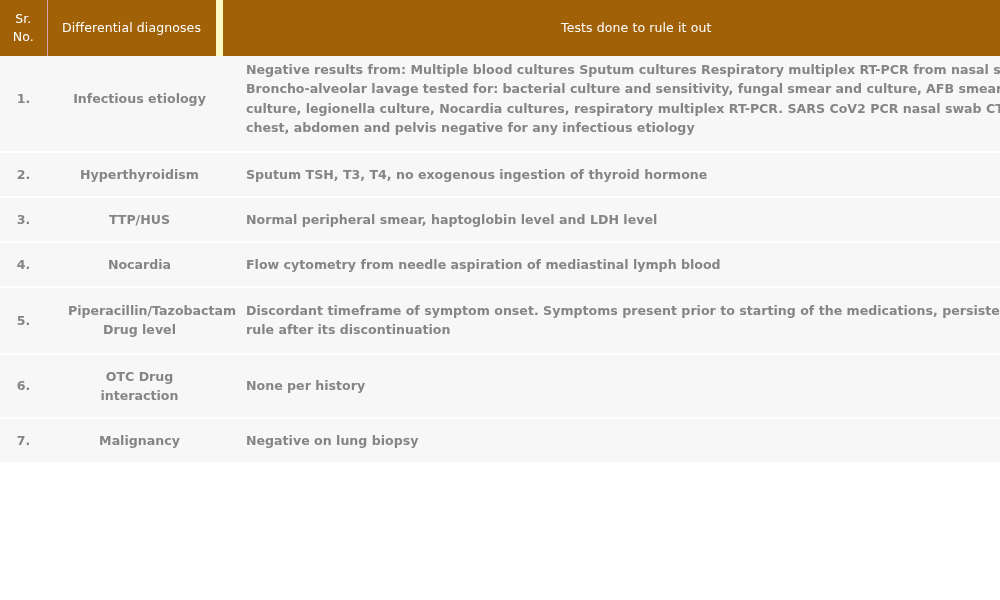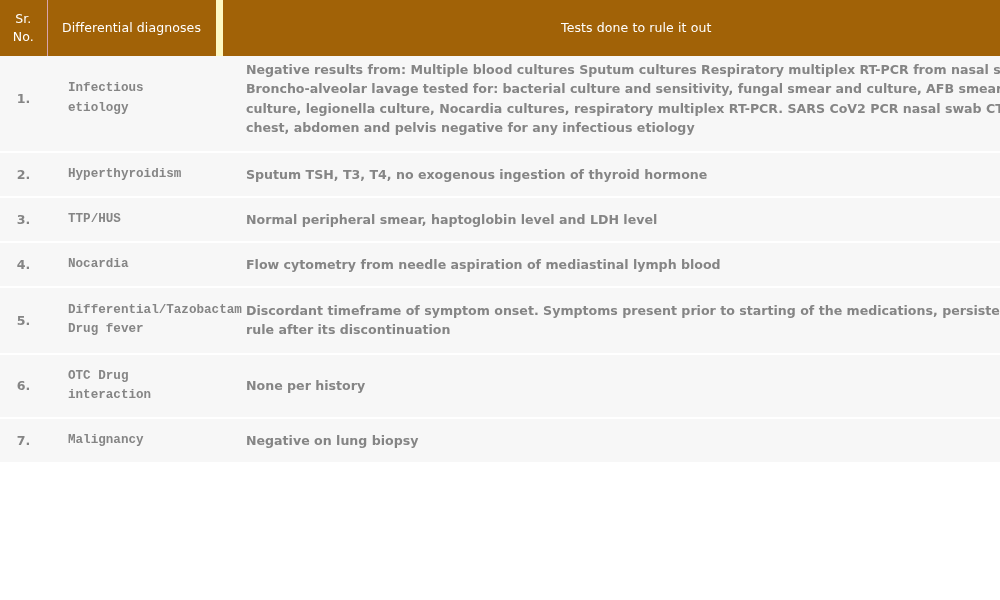--- a/index.html
+++ b/index.html
@@ -73,24 +73,23 @@
   }
 
   td.cell-sr {
     width: 47px;
     text-align: center;
     padding-left: 2px;
     padding-right: 2px;
   }
   td.cell-dx {
     width: 172px;
-    text-align: left;
+    text-align: center;
     padding-left: 21px;
     padding-right: 8px;
-    font-family: Liberation Mono, monospace;
   }
   td.cell-tests {
     width: 781px;
     text-align: left;
     padding-left: 27px;
     padding-right: 12px;
   }
 
   
   tr.row-tall td { padding-top: 4px; padding-bottom: 14px; }
@@ -128,21 +127,21 @@
         <td class="cell-dx">TTP/HUS</td>
         <td class="cell-tests">Normal peripheral smear, haptoglobin level and LDH level</td>
       </tr>
       <tr class="data-row row-short">
         <td class="cell-sr">4.</td>
         <td class="cell-dx">Nocardia</td>
         <td class="cell-tests">Flow cytometry from needle aspiration of mediastinal lymph blood</td>
       </tr>
       <tr class="data-row row-mid">
         <td class="cell-sr">5.</td>
-        <td class="cell-dx">Differential/Tazobactam Drug fever</td>
+        <td class="cell-dx">Piperacillin/Tazobactam Drug level</td>
         <td class="cell-tests">Discordant timeframe of symptom onset. Symptoms present prior to starting of the medications, persistent rule after its discontinuation</td>
       </tr>
       <tr class="data-row row-short">
         <td class="cell-sr">6.</td>
         <td class="cell-dx">OTC Drug interaction</td>
         <td class="cell-tests">None per history</td>
       </tr>
       <tr class="data-row row-short">
         <td class="cell-sr">7.</td>
         <td class="cell-dx">Malignancy</td>

